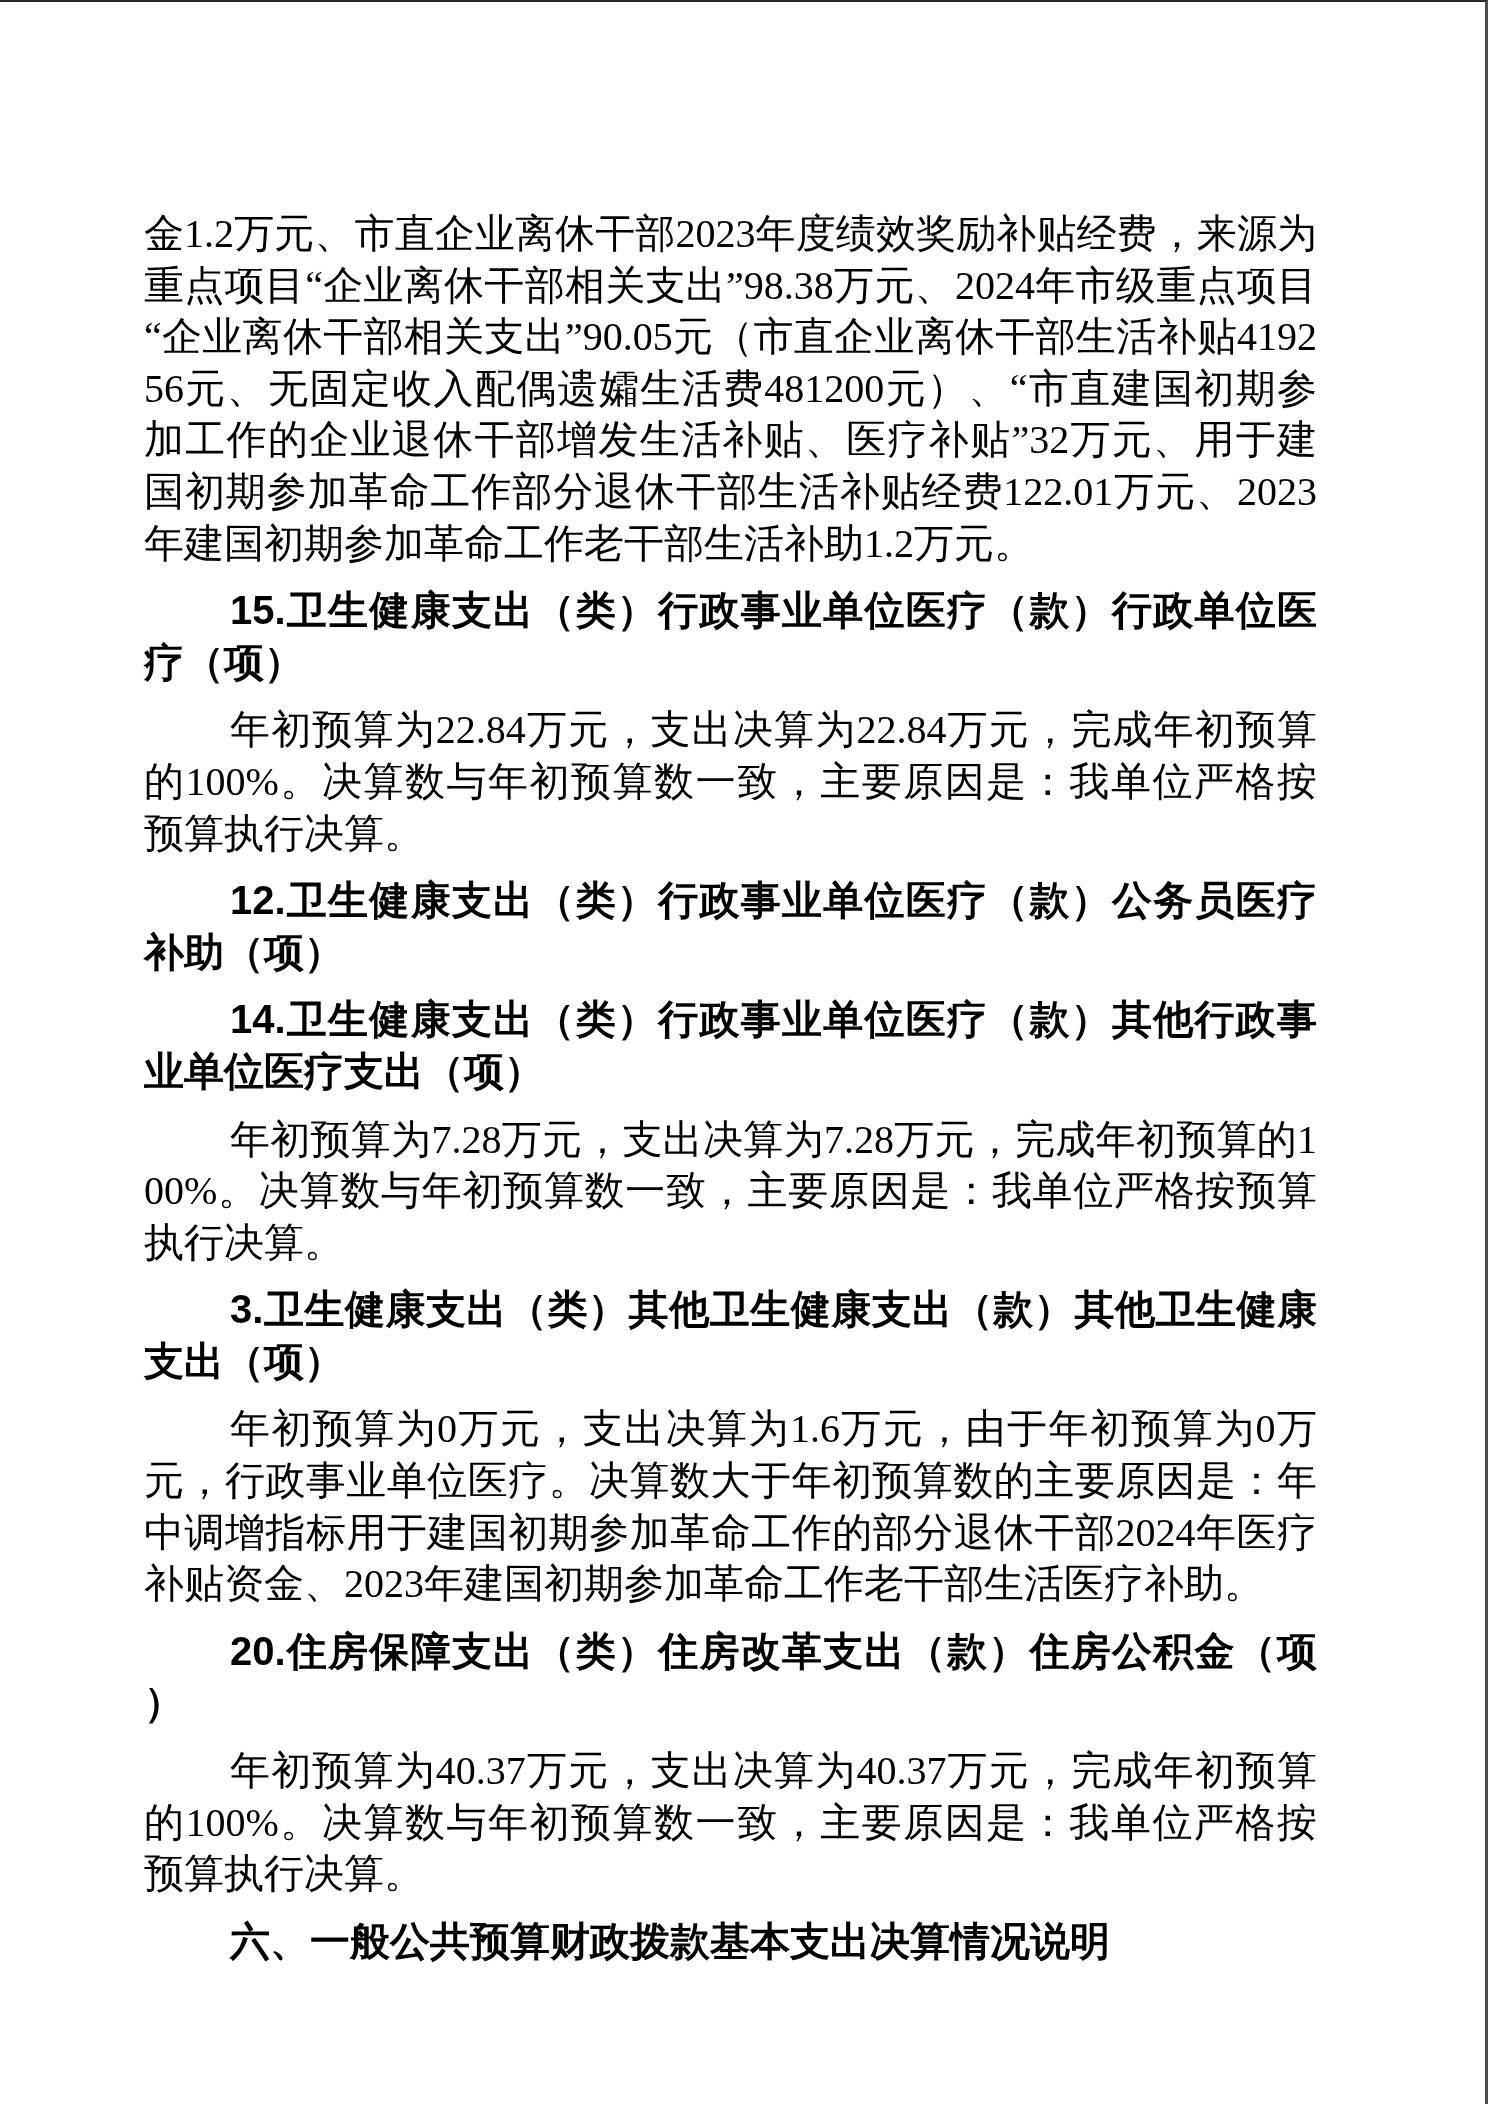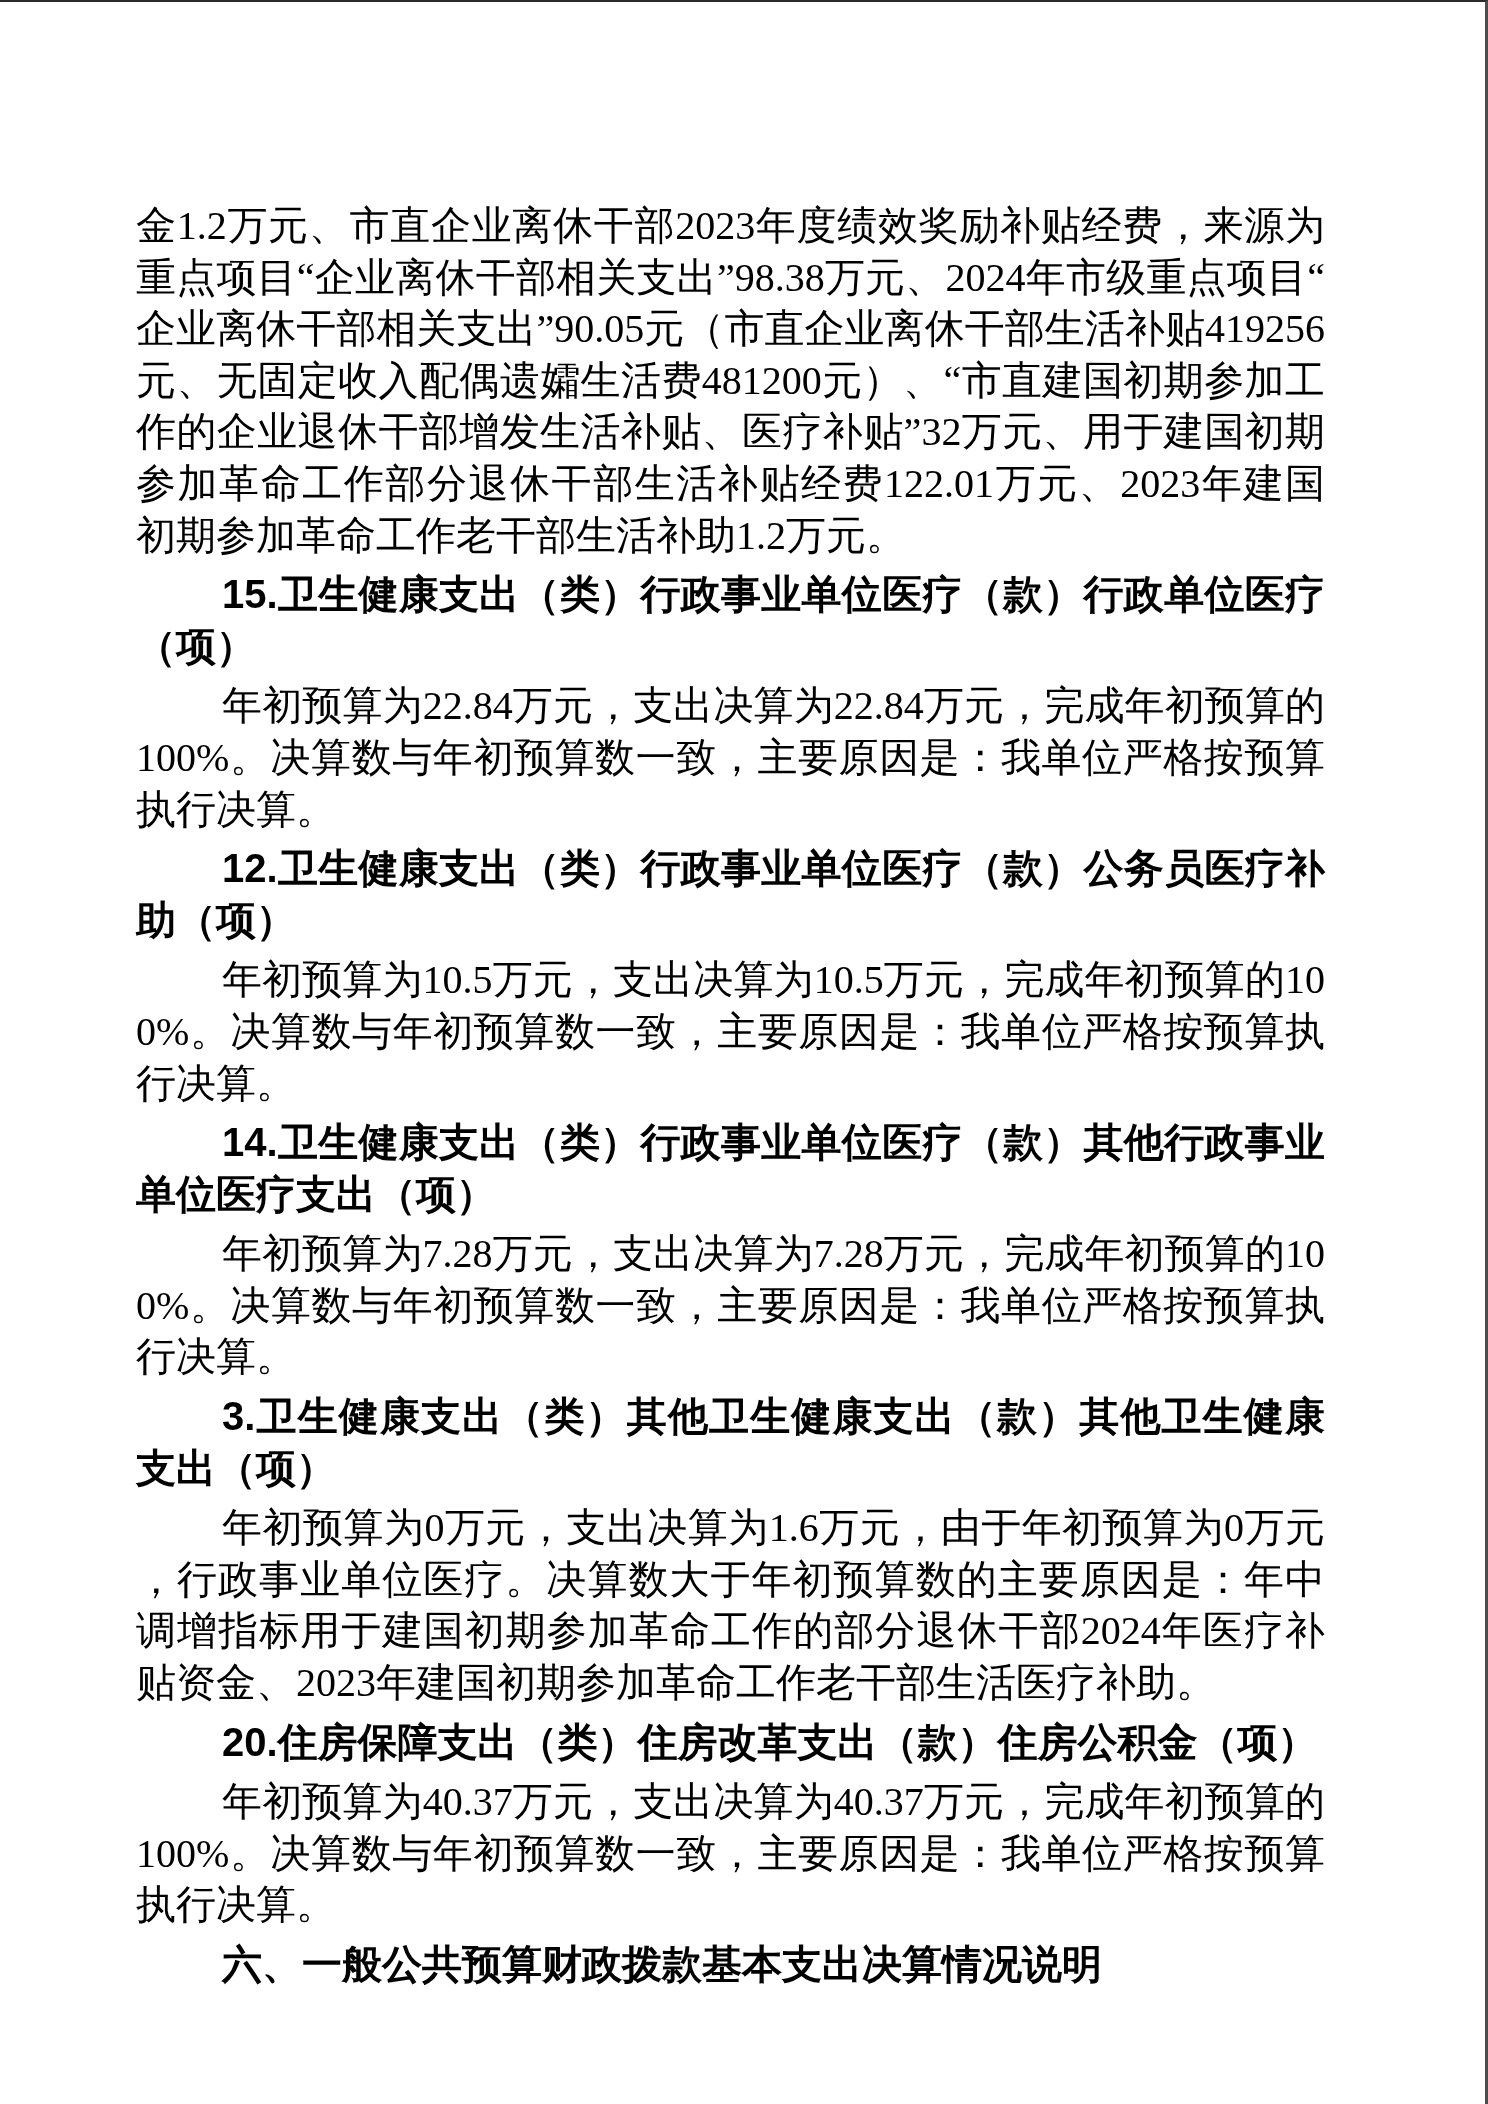--- a/index.html
+++ b/index.html
@@ -17,21 +17,21 @@
     box-sizing: border-box;
     overflow: hidden;
   }
   .content {
     box-sizing: content-box;
     width: 1205px;
     padding: 190px 0 0 128px;
     color: #000000;
   }
   .content p, .content h3 {
-    margin: 8px;
+    margin: 16px;
     padding: 0;
     font-size: 40px;
     line-height: 51.6px;
     text-indent: 2.15em;
     text-align: justify;
     color: #000000;
   }
   .body-para {
     font-family: "Liberation Serif", "DejaVu Serif", serif;
     font-weight: 400;
@@ -53,21 +53,20 @@
 
 <div class="page">
   <div class="content">
 
     <p class="body-para no-indent">金1.2万元、市直企业离休干部2023年度绩效奖励补贴经费，来源为重点项目“企业离休干部相关支出”98.38万元、2024年市级重点项目“企业离休干部相关支出”90.05元（市直企业离休干部生活补贴419256元、无固定收入配偶遗孀生活费481200元）、“市直建国初期参加工作的企业退休干部增发生活补贴、医疗补贴”32万元、用于建国初期参加革命工作部分退休干部生活补贴经费122.01万元、2023年建国初期参加革命工作老干部生活补助1.2万元。</p>
 
     <h3 class="heading">15.卫生健康支出（类）行政事业单位医疗（款）行政单位医疗（项）</h3>
     <p class="body-para">年初预算为22.84万元，支出决算为22.84万元，完成年初预算的100%。决算数与年初预算数一致，主要原因是：我单位严格按预算执行决算。</p>
 
     <h3 class="heading">12.卫生健康支出（类）行政事业单位医疗（款）公务员医疗补助（项）</h3>
-    <p class="body-para">年初预算为10.5万元，支出决算为10.5万元，完成年初预算的100%。决算数与年初预算数一致，主要原因是：我单位严格按预算执行决算。</p>
 
     <h3 class="heading">14.卫生健康支出（类）行政事业单位医疗（款）其他行政事业单位医疗支出（项）</h3>
     <p class="body-para">年初预算为7.28万元，支出决算为7.28万元，完成年初预算的100%。决算数与年初预算数一致，主要原因是：我单位严格按预算执行决算。</p>
 
     <h3 class="heading">3.卫生健康支出（类）其他卫生健康支出（款）其他卫生健康支出（项）</h3>
     <p class="body-para">年初预算为0万元，支出决算为1.6万元，由于年初预算为0万元，行政事业单位医疗。决算数大于年初预算数的主要原因是：年中调增指标用于建国初期参加革命工作的部分退休干部2024年医疗补贴资金、2023年建国初期参加革命工作老干部生活医疗补助。</p>
 
     <h3 class="heading">20.住房保障支出（类）住房改革支出（款）住房公积金（项）</h3>
     <p class="body-para">年初预算为40.37万元，支出决算为40.37万元，完成年初预算的100%。决算数与年初预算数一致，主要原因是：我单位严格按预算执行决算。</p>
 

